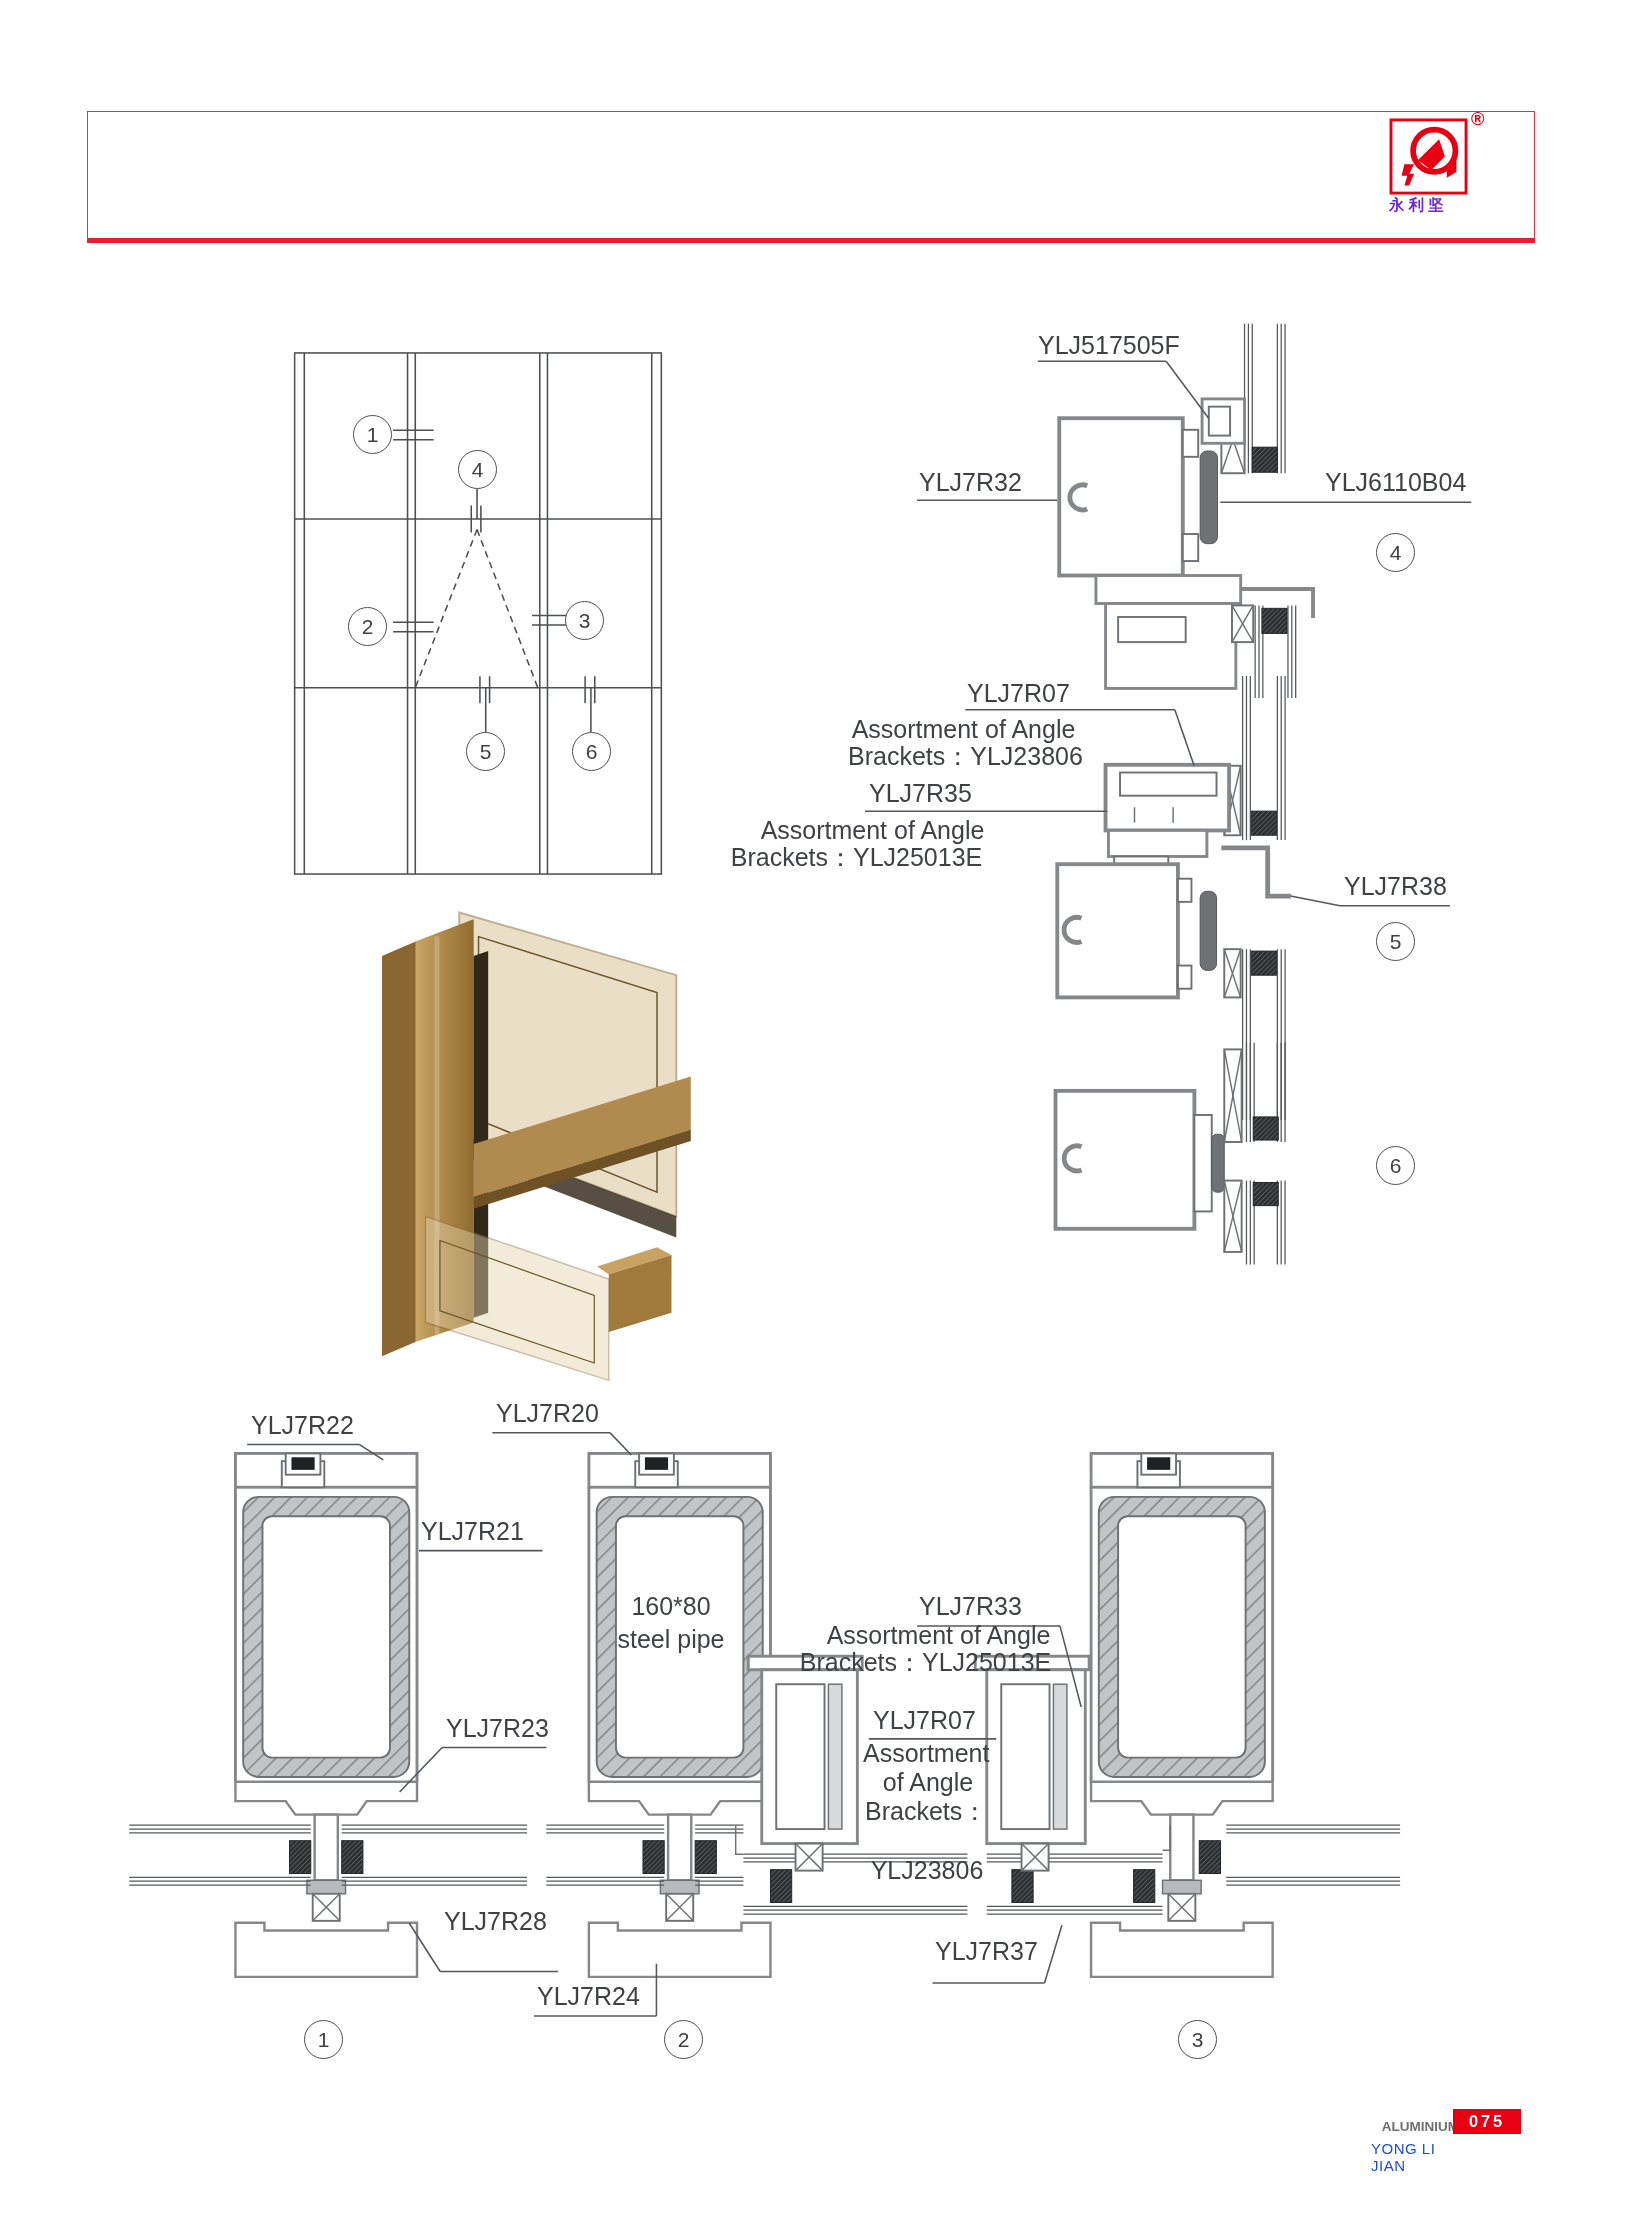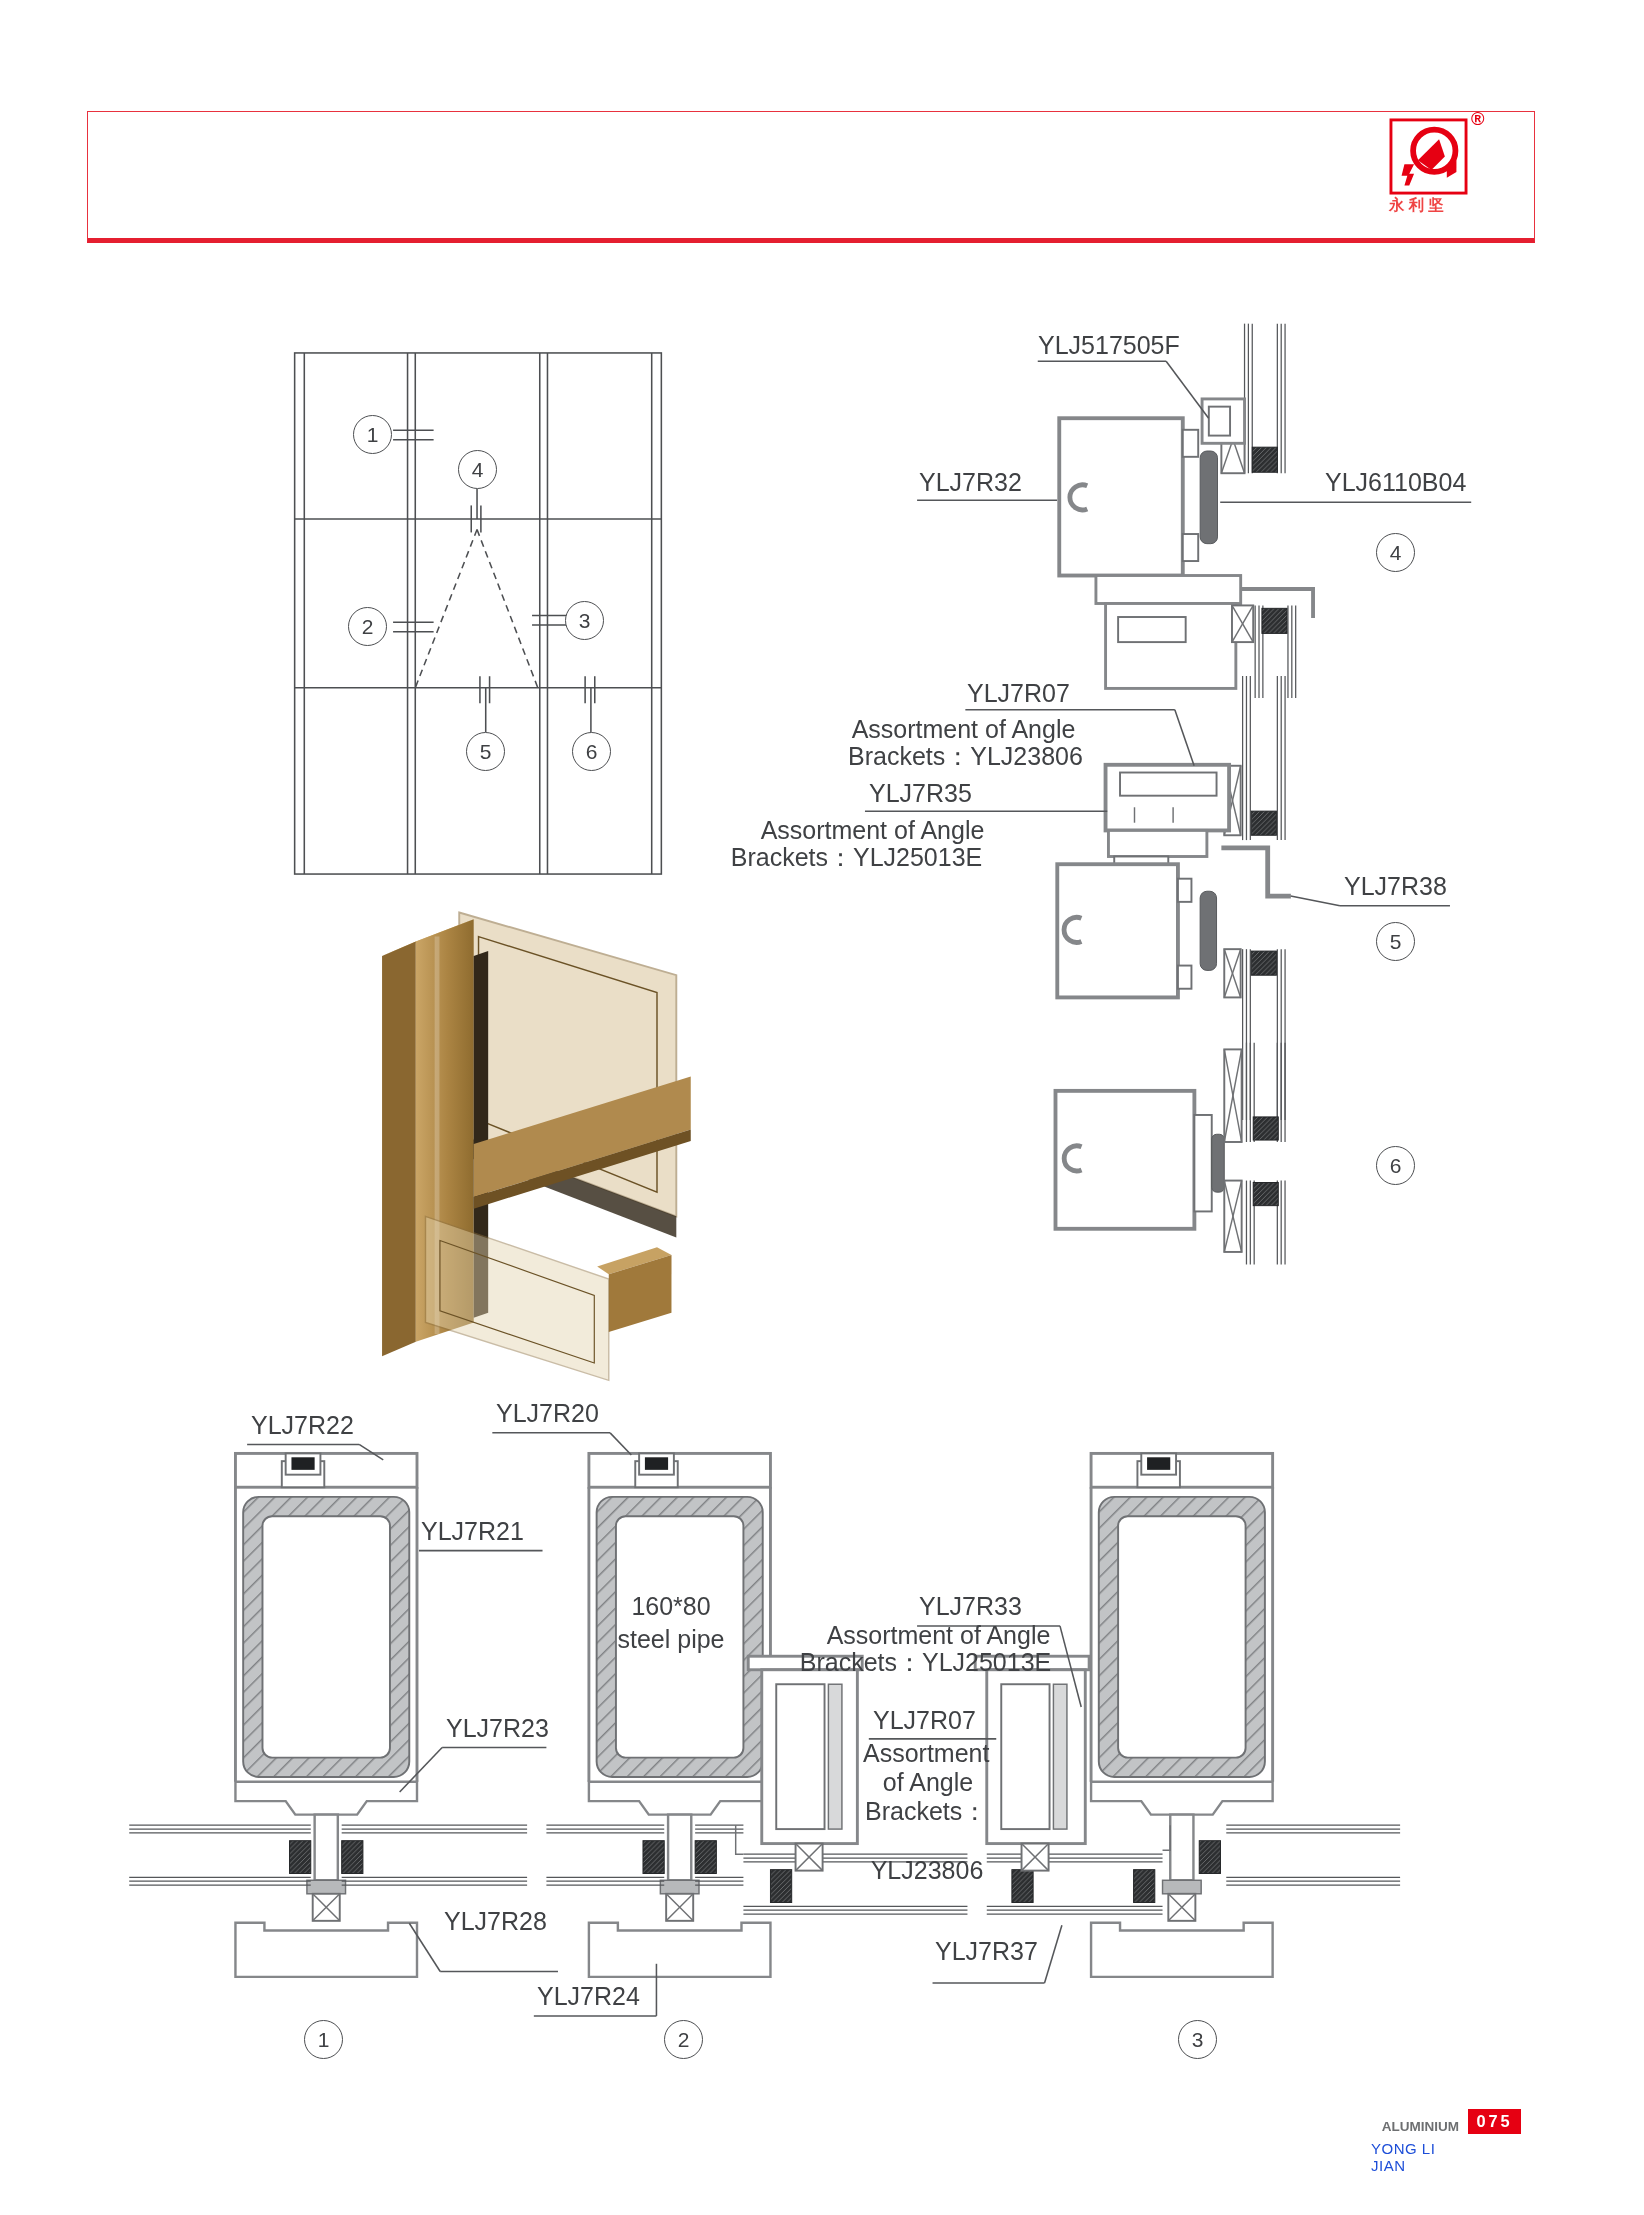--- a/index.html
+++ b/index.html
@@ -9,21 +9,21 @@
   
   .hdr{position:absolute;left:87px;top:111px;width:1448px;height:132px;
        border:1.9px solid #e8313e;border-bottom:5.8px solid #e51f30;box-sizing:border-box;}
   .hdr-title{position:absolute;left:21px;top:13.5px;color:#6d6e71;font-weight:bold;
              font-size:28px;line-height:37px;letter-spacing:0.2px;}
   .brand-word{position:absolute;left:1019px;top:46px;width:357px;text-align:right;
               color:#e60012;font-weight:bold;font-size:41px;letter-spacing:-1px;}
   .brand-badge{position:absolute;left:1301px;top:5.8px;width:79px;height:77px;}
   .brand-reg{position:absolute;left:1383px;top:-3.9px;color:#e60012;font-size:18.3px;font-weight:bold;}
   .brand-cn{position:absolute;left:1301px;top:83px;width:79px;display:flex;
-            justify-content:space-between;color:#ef4444;font-size:15.4px;font-weight:bold;}
+            justify-content:space-between;color:#6d28d9;font-size:15.4px;font-weight:bold;}
 
   
   .lbl{position:absolute;color:#3f4144;font-size:25px;white-space:nowrap;line-height:27px;}
   .lbl.c{text-align:center;}
   .callout{position:absolute;width:39px;height:39px;border:1.9px solid #4d4f52;border-radius:50%;
            background:#fff;box-sizing:border-box;display:flex;align-items:center;justify-content:center;
            font-size:21px;color:#3f4144;z-index:6;}
 
   .dsvg{position:absolute;z-index:2;}
   #overlay{position:absolute;left:0;top:0;z-index:4;pointer-events:none;}
@@ -36,21 +36,21 @@
   .thin{stroke:#6f7174;stroke-width:1.5;fill:none;}
   .gl {stroke:#55575a;stroke-width:1.3;}
   .ld {stroke:#55575a;stroke-width:1.6;}
   .elv{stroke:#4d4f52;stroke-width:1.6;fill:none;}
   .dash{stroke:#4d4f52;stroke-width:1.6;fill:none;stroke-dasharray:7 5;}
 
   
   .foot{position:absolute;left:1371px;top:2105px;width:154px;height:33px;}
   .foot-l1{position:absolute;right:66px;top:0;color:#1d4ed8;font-size:15px;letter-spacing:0.5px;margin-top:35px;}
   .foot-l2{position:absolute;right:66px;top:13.5px;color:#6d6f71;font-size:13.5px;font-weight:bold;}
-  .foot-pg{position:absolute;right:3.9px;top:3.9px;width:53px;height:25px;background:#e60012;color:#fff;
+  .foot-pg{position:absolute;right:3.9px;top:3.9px;width:68px;height:25px;background:#e60012;color:#fff;
            font-size:16.4px;font-weight:bold;letter-spacing:2.9px;display:flex;align-items:center;justify-content:center;}
 </style>
 </head>
 <body>
 
 <div id="page">
 
   <div class="hdr">
     <div class="brand-badge">
       <svg width="79" height="77" viewBox="0 0 82 80">

